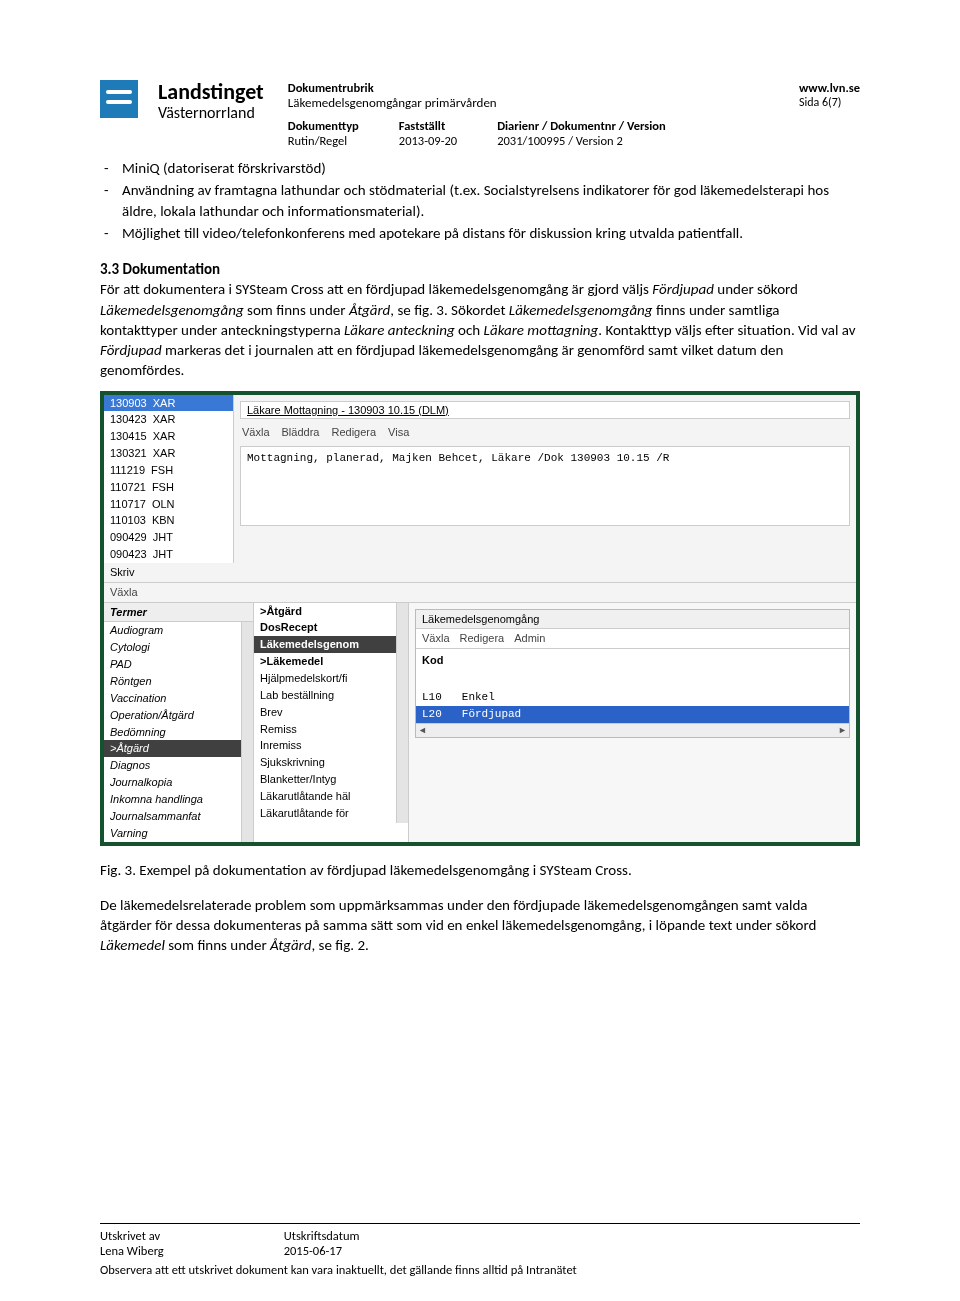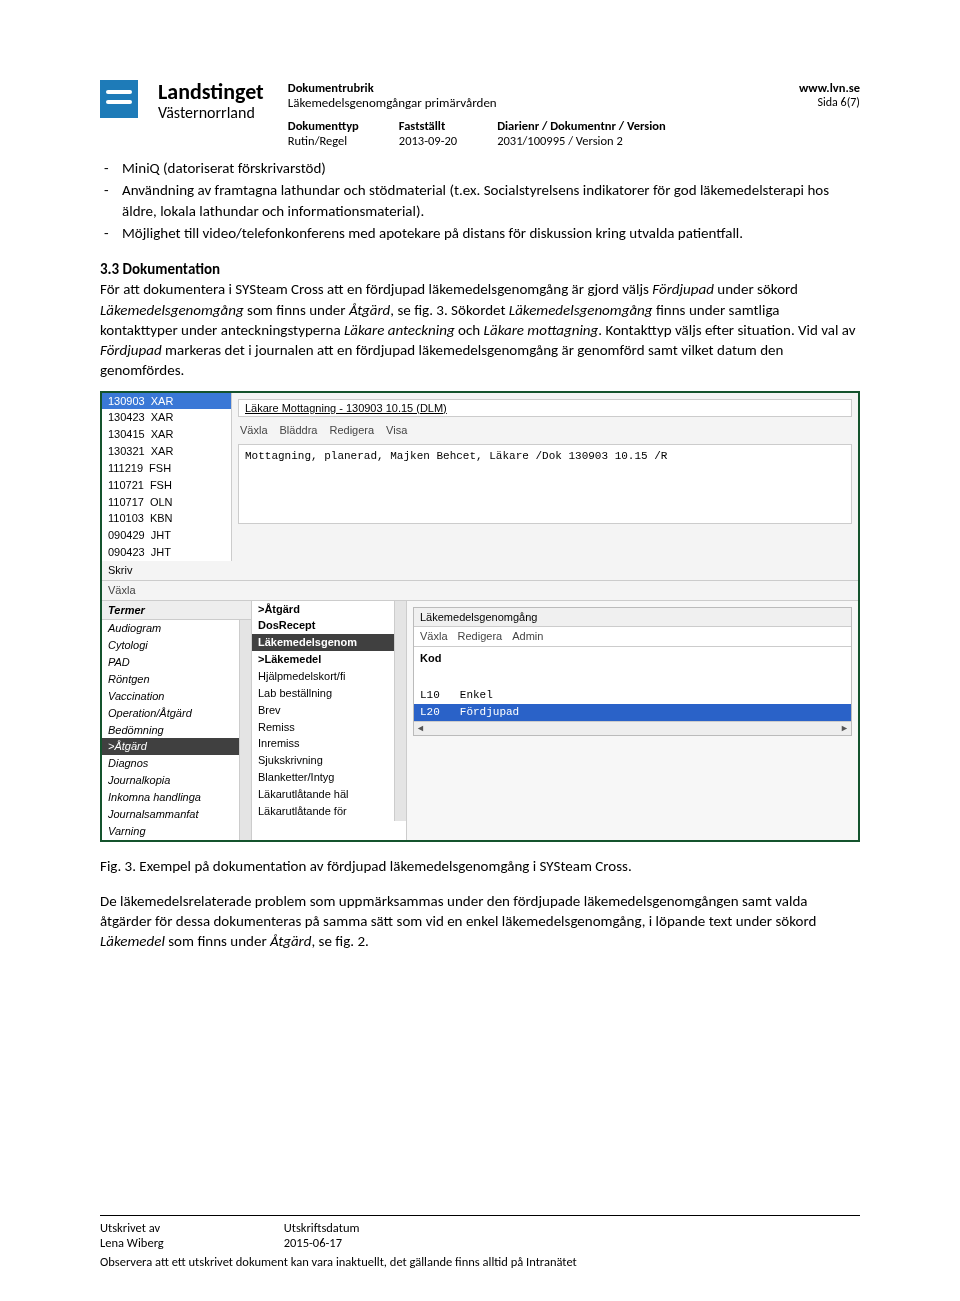--- a/index.html
+++ b/index.html
@@ -63,21 +63,21 @@
   .logo-icon::before { top: 8px; }
   .logo-icon::after { top: 18px; }
   .logo-text { line-height: 1.1; }
   .logo-text .l1 { font-size: 22px; font-weight: bold; }
   .logo-text .l2 { font-size: 16px; }
 
   .meta-block { flex: 1; font-size: 12.5px; }
   .meta-row1 { display: flex; justify-content: space-between; }
   .meta-left .rubrik-label { font-weight: bold; }
   .meta-left .rubrik-val { font-size: 13px; }
-  .meta-right { text-align: right; }
+  .meta-right { text-align: left; }
   .meta-right .url { font-weight: bold; }
   .meta-right .sida { font-size: 12px; }
   .meta-row2 {
     display: flex;
     gap: 40px;
     margin-top: 8px;
   }
   .meta-col .lbl { font-weight: bold; font-size: 12.5px; }
   .meta-col .val { font-size: 12.5px; }
   .meta-col.wide { flex: 1; }
@@ -90,21 +90,21 @@
     position: absolute;
     left: -18px;
   }
   .section-head { font-weight: bold; margin-top: 6px; }
   p { margin: 0 0 10px 0; }
   em, .it { font-style: italic; }
 
   
   .shot {
     margin: 8px 0 14px 0;
-    border: 2px solid #14532d;
+    border: 4px solid #14532d;
     background: #eef1f4;
     font-family: Tahoma, Arial, sans-serif;
     font-size: 11px;
     color: #000;
     display: flex;
     flex-direction: column;
   }
   .shot .top {
     display: flex;
   }
@@ -179,21 +179,21 @@
   .detaljrow.sel { background:#2a62c8; color:#fff; }
   .hscroll { height:14px; background:#eee; border-top:1px solid #ccc; position:relative;}
   .hscroll::before{content:"◄"; position:absolute; left:2px; font-size:9px; color:#555;}
   .hscroll::after{content:"►"; position:absolute; right:2px; font-size:9px; color:#555;}
 
   .fig-caption { margin: 4px 0 14px 0; }
 
   .footer {
     position: absolute;
     left: 100px; right: 100px;
-    bottom: 32px;
+    bottom: 24px;
     font-size: 12.5px;
   }
   .footer hr { border:none; border-top:1px solid #000; margin: 0 0 4px 0;}
   .footer .cols { display:flex; gap:120px; }
   .footer .note { margin-top: 4px; }
 </style>
 </head>
 <body>
 
 <div class="page">

